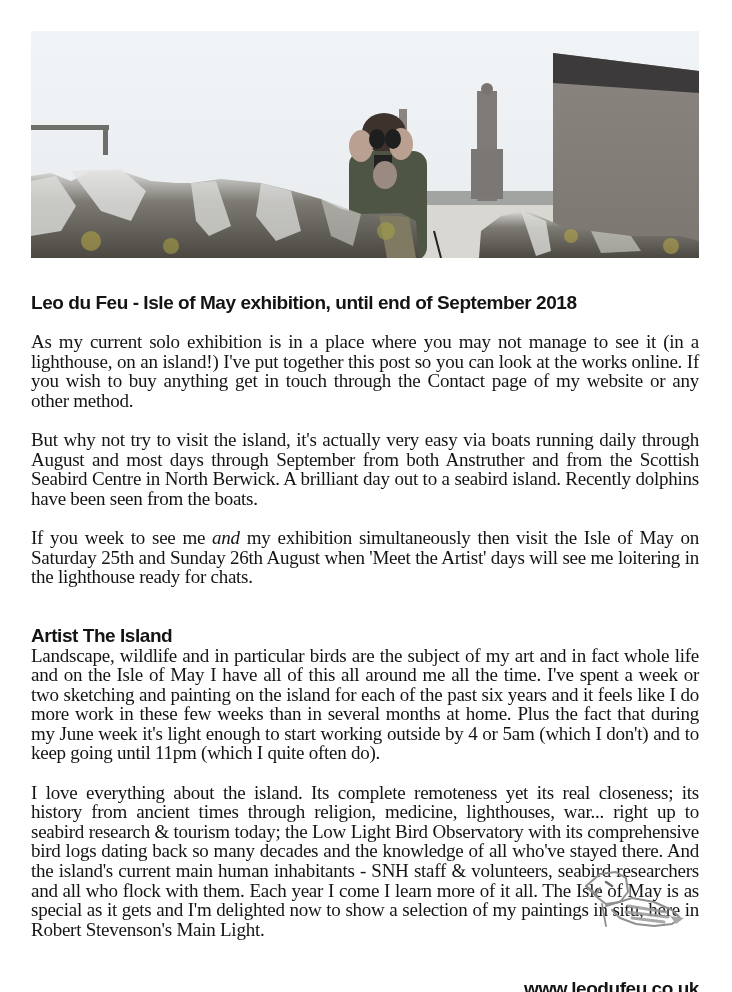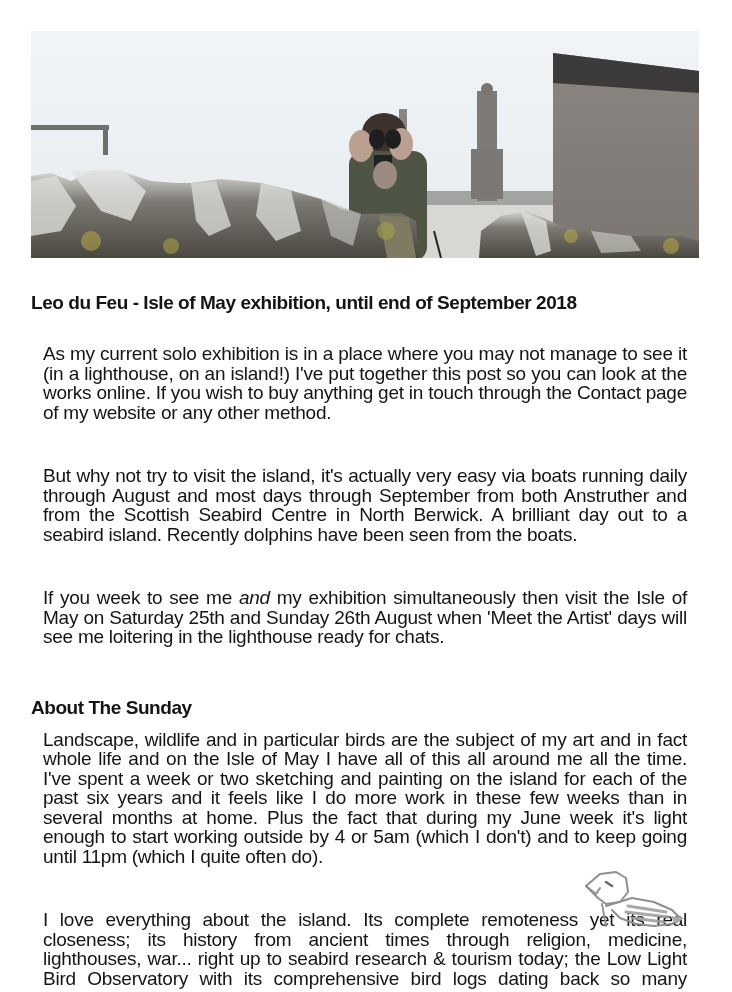--- a/index.html
+++ b/index.html
@@ -10,21 +10,21 @@
   .photo {
     position: absolute; left: 31px; top: 31px; width: 668px; height: 227px;
     overflow: hidden; background: #eef1f3;
   }
   .photo svg { display: block; width: 100%; height: 100%; }
   .content {
     position: absolute; left: 31px; top: 293px; width: 668px;
     font-size: 19px; line-height: 19.6px; letter-spacing: -0.25px;
   }
   .heading { font-weight: bold; margin: 0; letter-spacing: -0.45px; }
-  .para { margin: 12px; text-align: justify; }
+  .para { margin: 0; text-align: justify; font-family: Liberation Serif, serif; }
   .gap { height: 19.6px; }
   .gap2 { height: 39px; }
   .gap3 { height: 40px; }
   .para em { font-style: italic; }
   .links { margin: 0; font-weight: bold; letter-spacing: -0.45px; text-align: right; }
   .links div { line-height: 19px; }
   .puffin {
     position: absolute; left: 576px; top: 864px; width: 112px; height: 76px;
   }
   .puffin svg { width: 100%; height: 100%; display: block; }
@@ -96,21 +96,21 @@
 
 <div class="content">
   <p class="heading">Leo du Feu - Isle of May exhibition, until end of September 2018</p>
   <div class="gap"></div>
   <p class="para">As my current solo exhibition is in a place where you may not manage to see it (in a lighthouse, on an island!) I've put together this post so you can look at the works online. If you wish to buy anything get in touch through the Contact page of my website or any other method.</p>
   <div class="gap"></div>
   <p class="para">But why not try to visit the island, it's actually very easy via boats running daily through August and most days through September from both Anstruther and from the Scottish Seabird Centre in North Berwick. A brilliant day out to a seabird island. Recently dolphins have been seen from the boats.</p>
   <div class="gap"></div>
   <p class="para"><span>If you week to see me </span><em>and</em><span> my exhibition simultaneously then visit the Isle of May on Saturday 25th and Sunday 26th August when 'Meet the Artist' days will see me loitering in the lighthouse ready for chats.</span></p>
   <div class="gap2"></div>
-  <p class="heading">About The Sunday</p>
+  <p class="heading">Artist The Island</p>
   <p class="para">Landscape, wildlife and in particular birds are the subject of my art and in fact whole life and on the Isle of May I have all of this all around me all the time. I've spent a week or two sketching and painting on the island for each of the past six years and it feels like I do more work in these few weeks than in several months at home. Plus the fact that during my June week it's light enough to start working outside by 4 or 5am (which I don't) and to keep going until 11pm (which I quite often do).</p>
   <div class="gap"></div>
   <p class="para">I love everything about the island. Its complete remoteness yet its real closeness; its history from ancient times through religion, medicine, lighthouses, war... right up to seabird research &amp; tourism today; the Low Light Bird Observatory with its comprehensive bird logs dating back so many decades and the knowledge of all who've stayed there. And the island's current main human inhabitants - SNH staff &amp; volunteers, seabird researchers and all who flock with them. Each year I come I learn more of it all. The Isle of May is as special as it gets and I'm delighted now to show a selection of my paintings in situ, here in Robert Stevenson's Main Light.</p>
   <div class="gap3"></div>
   <div class="links">
     <div>www.leodufeu.co.uk</div>
     <div>"Leo du Feu Artist" on Facebook, Twitter, Instagram</div>
   </div>
 </div>
 

